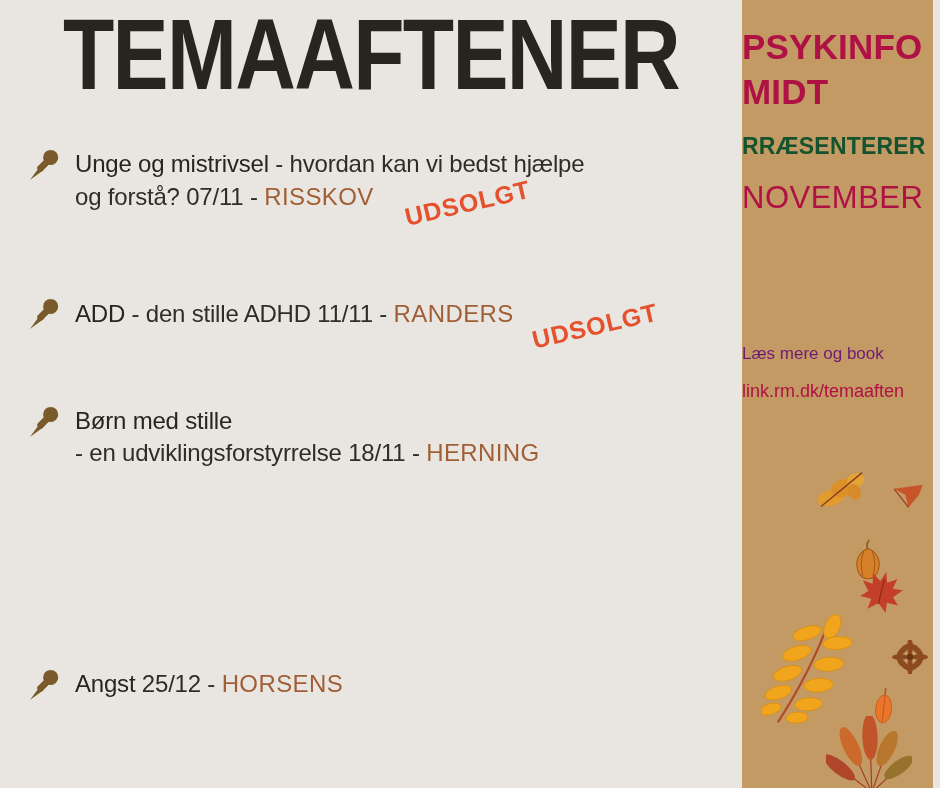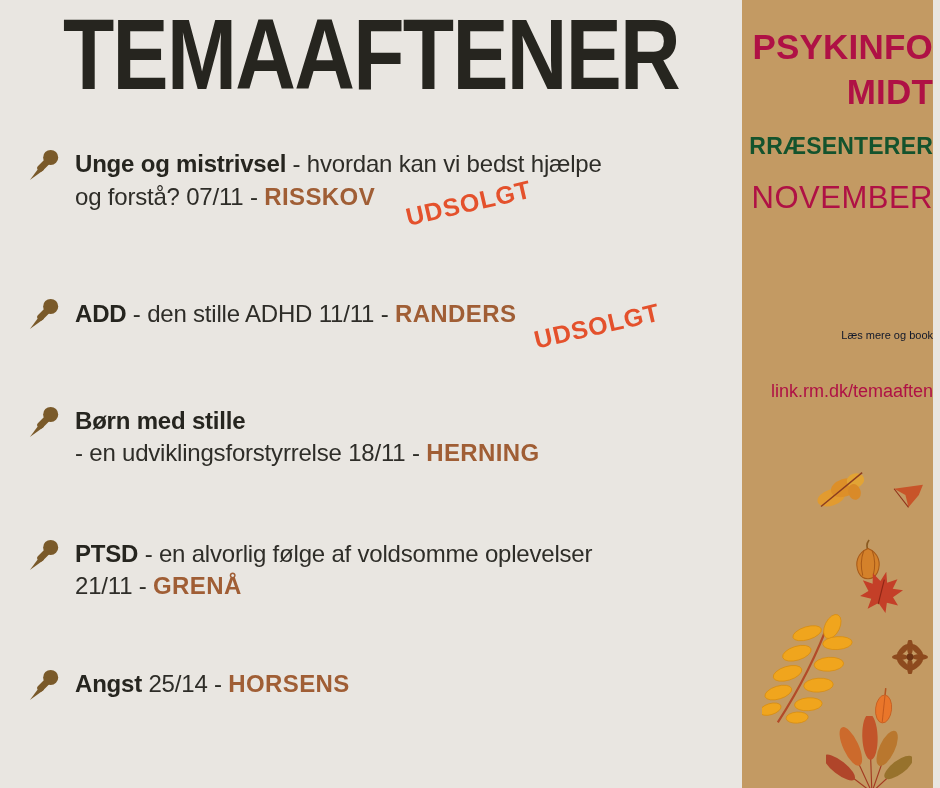--- a/index.html
+++ b/index.html
@@ -12,32 +12,32 @@
   .page{position:relative;width:940px;height:788px;display:flex}
   .main{position:relative;width:742px;height:788px;background:var(--bg-left)}
   .poster-title{
     position:absolute;top:2px;left:0;width:742px;text-align:center;
     font-size:100px;font-weight:700;letter-spacing:-2px;line-height:104px;
     color:var(--ink);transform:scaleX(0.84);transform-origin:50% 50%;white-space:nowrap;
   }
   .event{position:absolute;left:28px;width:680px;padding-left:47px;
     font-size:24px;line-height:32px;letter-spacing:-0.2px;color:var(--body)}
   .event .pin{position:absolute;left:0;top:0;width:36px;height:36px;color:var(--pin-brown)}
-  .event .b{font-weight:700;color:var(--ink)}
-  .event .city{font-weight:700;color:var(--city-brown);letter-spacing:0.4px}
+  .event .b{font-weight:400;color:var(--ink)}
+  .event .city{font-weight:400;color:var(--city-brown);letter-spacing:0.4px}
   .stamp{display:inline-block;font-weight:700;font-size:25px;letter-spacing:0.8px;
     color:var(--stamp-red);transform:rotate(-13deg) translateY(7px);margin-left:28px}
   .stamp.low{margin-left:14px;transform:rotate(-13deg) translateY(13px)}
   .ev1{top:148px}.ev2{top:297px}.ev3{top:405px}.ev4{top:538px}.ev5{top:668px}
   .sidebar{position:relative;width:191px;height:788px;background:var(--bg-sidebar);overflow:hidden}
-  .sidebar .txt{position:absolute;left:0;width:100%;text-align:right}
+  .sidebar .txt{position:absolute;left:0;width:100%;text-align:left}
   .brand{top:24px;font-size:35px;font-weight:700;line-height:45px;color:var(--crimson);letter-spacing:0.2px}
   .presents{top:133px;font-size:23px;font-weight:700;letter-spacing:0.2px;color:#14532d}
   .month{top:176px;font-size:31px;font-weight:400;line-height:43px;color:var(--crimson);letter-spacing:0.5px}
-  .cta{top:322px;font-size:11px;line-height:27px;color:#0f172a}
+  .cta{top:340px;font-size:17px;line-height:27px;color:#701a75}
   .cta-link{top:381px;font-size:18px;font-weight:400;color:var(--crimson)}
   .leaf{position:absolute}
   .lf-oak{left:70px;top:466px}.lf-frag{left:150px;top:482px}.lf-phys{left:108px;top:538px}
   .lf-maple{left:114px;top:570px}.lf-rowan{left:20px;top:612px}.lf-anise{left:150px;top:640px}
   .lf-small{left:128px;top:686px}.lf-creep{left:84px;top:716px}
 </style>
 </head>
 <body>
 
 <div class="page">
@@ -79,45 +79,32 @@
           <path d="M2 34 L13 19 L17 23 Z"></path>
               <circle cx="24" cy="10" r="8"></circle>
           <rect x="8" y="14" width="18" height="7" rx="3" transform="rotate(-45 17 17)"></rect>
         </g>
           </svg>
       </span>
       <div class="line"><span class="b">Børn med stille</span></div>
       <div class="line"><span>- en udviklingsforstyrrelse 18/11 - </span><span class="city">HERNING</span></div>
     </div>
 
-    <div class="event ev4">
-      <span class="pin">
-        <svg viewBox="0 0 36 36" width="34" height="34">
-            <g fill="currentColor">
-          <path d="M2 34 L13 19 L17 23 Z"></path>
-              <circle cx="24" cy="10" r="8"></circle>
-          <rect x="8" y="14" width="18" height="7" rx="3" transform="rotate(-45 17 17)"></rect>
-        </g>
-          </svg>
-      </span>
-      <div class="line"><span class="b">PTSD</span><span> - en alvorlig følge af voldsomme oplevelser</span></div>
-      <div class="line"><span>21/11 - </span><span class="city">GRENÅ</span></div>
-    </div>
 
     <div class="event ev5">
       <span class="pin">
         <svg viewBox="0 0 36 36" width="34" height="34">
             <g fill="currentColor">
           <path d="M2 34 L13 19 L17 23 Z"></path>
               <circle cx="24" cy="10" r="8"></circle>
           <rect x="8" y="14" width="18" height="7" rx="3" transform="rotate(-45 17 17)"></rect>
         </g>
           </svg>
       </span>
-      <div class="line"><span class="b">Angst</span><span> 25/14 - </span><span class="city">HORSENS</span></div>
+      <div class="line"><span class="b">Angst</span><span> 25/12 - </span><span class="city">HORSENS</span></div>
     </div>
   </div>
 
   <div class="sidebar">
     <div class="txt brand">
       <div>PSYKINFO</div>
       <div>MIDT</div>
     </div>
     <div class="txt presents">RRÆSENTERER</div>
     <div class="txt month">

